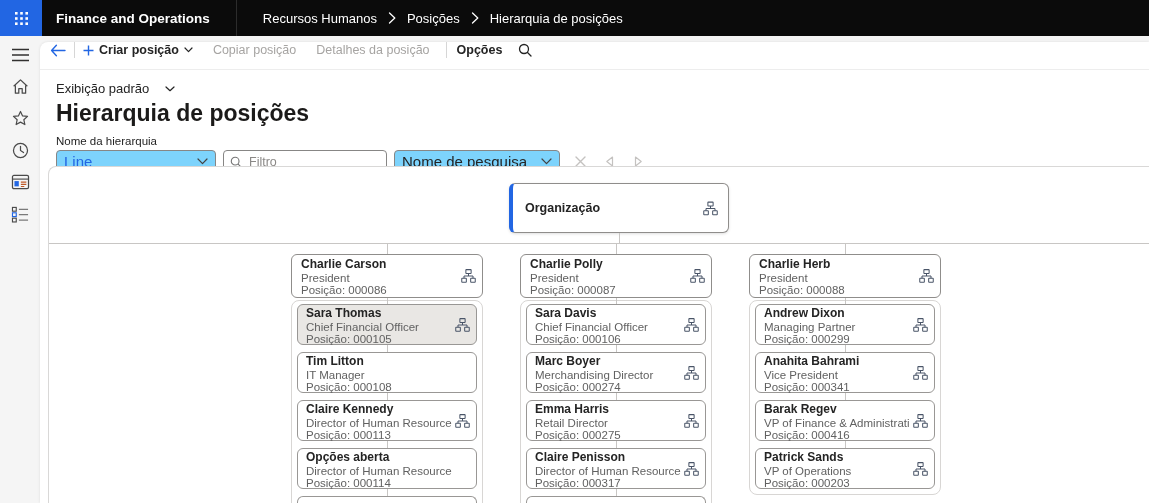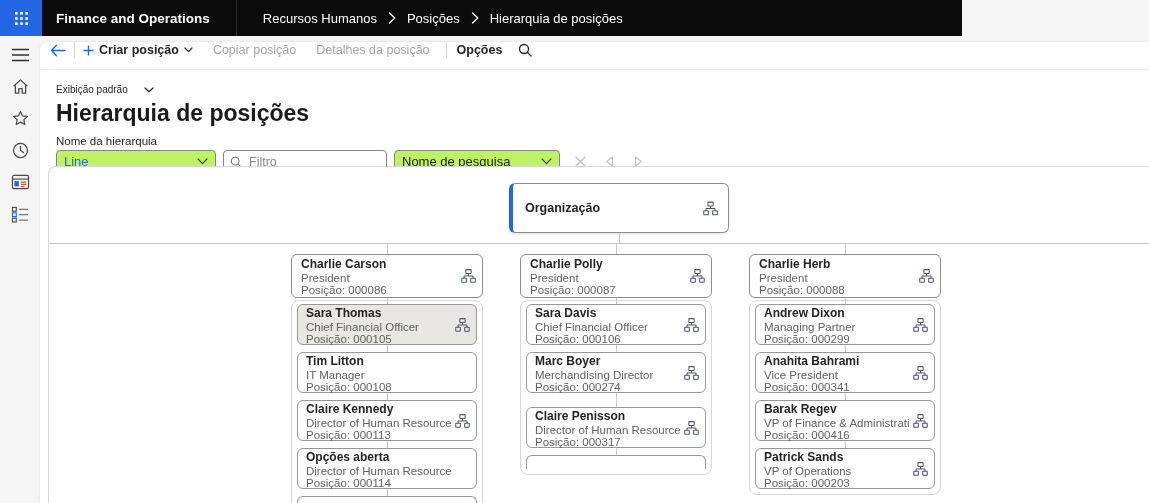--- a/index.html
+++ b/index.html
@@ -2,21 +2,21 @@
 <html><head>
 <meta charset="utf-8">
 <style>
   * { box-sizing: border-box; }
   html,body { margin:0; padding:0; }
   body {
     width:1149px; height:503px; overflow:hidden; position:relative;
     background:#f5f5f5; font-family:"Liberation Sans", sans-serif; color:#242424;
   }
   
-  .topbar { position:absolute; top:0; left:0; width:962px; height:36px; background:#0b0b0b;
+  .topbar { position:absolute; top:0; left:0; width:1149px; height:36px; background:#0b0b0b;
     display:flex; align-items:center; color:#fff; }
   .waffle-btn { width:42px; height:36px; background:#2266E3; display:flex; align-items:center; justify-content:center; cursor:pointer; flex:0 0 auto; }
   .app-name { font-size:13.5px; font-weight:700; padding:0 26px 0 14px; white-space:nowrap; }
   .topbar-divider { width:1px; height:36px; background:#2c2c2c; }
   .breadcrumb { display:flex; align-items:center; gap:11px; margin-left:26px; font-size:13px; }
   .crumb { white-space:nowrap; cursor:pointer; }
   
   .navrail { position:absolute; top:36px; left:0; width:40px; height:467px; background:#f5f5f5;
     display:flex; flex-direction:column; align-items:center; padding-top:9px; gap:13px; }
   .nav-btn { width:22px; height:19px; display:flex; align-items:center; justify-content:center; cursor:pointer; }
@@ -29,26 +29,26 @@
   .tb-sep { width:1px; height:16px; background:#d6d6d6; margin:0 8px; }
   .tb-btn { display:flex; align-items:center; gap:5px; cursor:pointer; white-space:nowrap; }
   .tb-btn .lbl { color:#242424; font-weight:600; }
   .tb-btn.disabled { cursor:default; margin-left:20px;justify-content:center; }
   .tb-btn.disabled .lbl { color:#a6a4a2; font-weight:400; }
   .tb-btn.options { margin-left:2px; }
   .tb-search { margin-left:16px; cursor:pointer; display:flex; align-items:center; }
   .back-btn { display:flex; align-items:center; cursor:pointer; }
   
   .page-head { padding:9px 0 0 16px; }
-  .view-selector { display:inline-flex; align-items:center; gap:16px; font-size:10px; cursor:pointer; }
+  .view-selector { display:inline-flex; align-items:center; gap:16px; font-size:13px; cursor:pointer; }
   .page-title { font-size:23px; font-weight:700; color:#1b1a19; margin:3px 0 0; line-height:27px; }
   .field-label { font-size:11.5px; color:#242424; margin:8px 0 3px; }
   .filter-row { display:flex; align-items:center; padding-left:16px; }
-  .combo { height:23px; border:1px solid #878685; border-radius:4px; background:#bef264;
-    display:flex; align-items:center; justify-content:space-between; padding:0 7px; font-size:13px; cursor:pointer; }
+  .combo { height:23px; border:1px solid #878685; border-radius:4px; background:#7dd3fc;
+    display:flex; align-items:center; justify-content:space-between; padding:0 7px; font-size:15px; cursor:pointer; }
   .combo-hierarchy { width:160px; margin-right:7px; }
   .combo-hierarchy .val { color:#2266E3; }
   .combo-search { width:166px; margin-left:7px; }
   .filter-box { width:164px; height:23px; border:1px solid #878685; border-radius:4px; background:#fff;
     display:flex; align-items:center; padding:0 6px; gap:5px; }
   .filter-box input { border:none; outline:none; width:130px; font-size:12.5px; font-family:"Liberation Sans", sans-serif; color:#242424; background:transparent; }
   .filter-box input::placeholder { color:#8a8886; }
   .mini-btn { margin-left:11px; display:flex; align-items:center; justify-content:center; width:18px; height:18px; cursor:default; }
   
   .canvas { position:absolute; top:124px; left:8px; width:1101px; height:337px; background:#fff;
@@ -398,20 +398,33 @@
                   <rect x="5.2" y="1.2" width="5.6" height="4.2" rx="0.5"></rect>
                   <path d="M8 5.4 V8 M3.2 8 H12.8 M3.2 8 V10.4 M12.8 8 V10.4"></path>
                   <rect x="0.8" y="10.4" width="4.9" height="4.2" rx="0.5"></rect>
                   <rect x="10.3" y="10.4" width="4.9" height="4.2" rx="0.5"></rect>
                 </svg>
               </span>
             </div>
             <div class="tick">
               <i></i>
             </div>
+            <div class="child-card">
+              <div class="card-name">Emma Harris</div>
+              <div class="card-title">Retail Director</div>
+              <div class="card-pos">Posição: 000275</div>
+              <span class="card-icon">
+                <svg width="15" height="15" viewBox="0 0 16 16" fill="none" stroke="#4a5568" stroke-width="1.1">
+                  <rect x="5.2" y="1.2" width="5.6" height="4.2" rx="0.5"></rect>
+                  <path d="M8 5.4 V8 M3.2 8 H12.8 M3.2 8 V10.4 M12.8 8 V10.4"></path>
+                  <rect x="0.8" y="10.4" width="4.9" height="4.2" rx="0.5"></rect>
+                  <rect x="10.3" y="10.4" width="4.9" height="4.2" rx="0.5"></rect>
+                </svg>
+              </span>
+            </div>
             <div class="tick">
               <i></i>
             </div>
             <div class="child-card">
               <div class="card-name">Claire Penisson</div>
               <div class="card-title">Director of Human Resources</div>
               <div class="card-pos">Posição: 000317</div>
               <span class="card-icon">
                 <svg width="15" height="15" viewBox="0 0 16 16" fill="none" stroke="#4a5568" stroke-width="1.1">
                   <rect x="5.2" y="1.2" width="5.6" height="4.2" rx="0.5"></rect>

